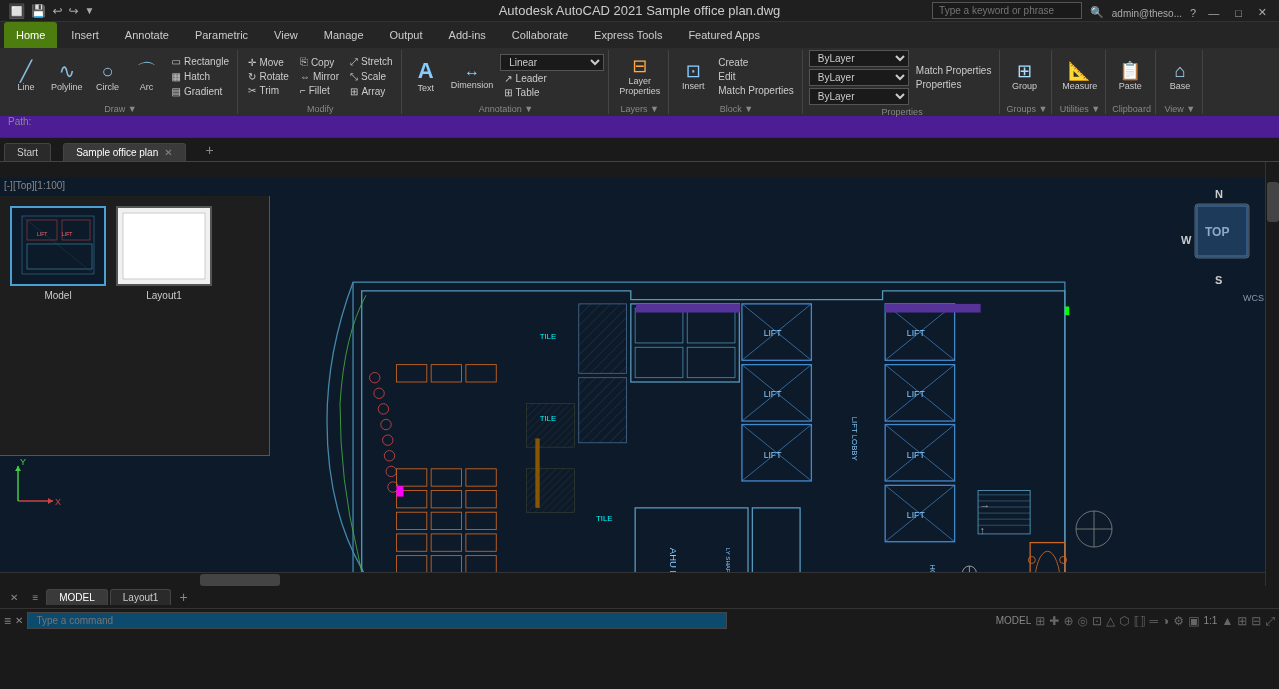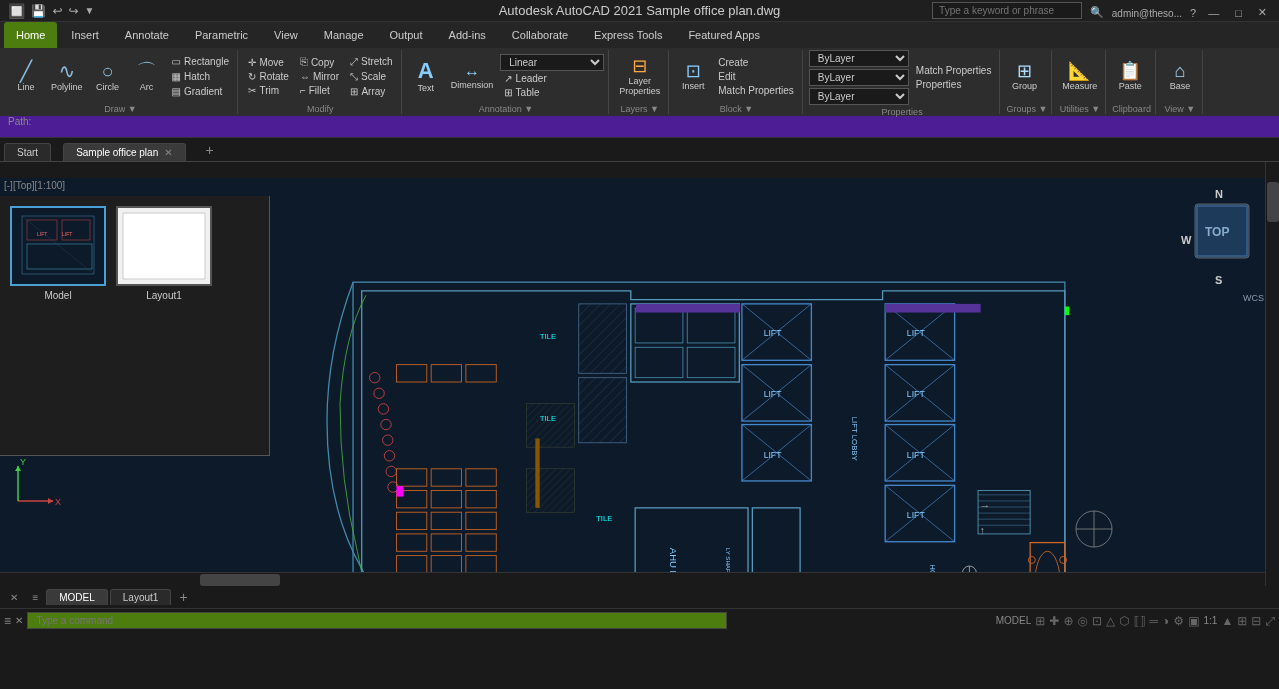--- a/index.html
+++ b/index.html
@@ -830,21 +830,21 @@
     <div style="padding:2px 6px;font-size:10px;color:#888;cursor:pointer;">✕</div>
     <div style="padding:2px 6px;font-size:10px;color:#888;cursor:pointer;">≡</div>
     <div class="bottom-tab active">MODEL</div>
     <div class="bottom-tab">Layout1</div>
     <div class="bottom-tab-add">+</div>
   </div>
 
   <div id="status-bar" style="position:absolute;bottom:0;left:0;right:0;height:24px;background:#1a1a1a;display:flex;align-items:center;padding:0 4px;gap:4px;border-top:1px solid #333;">
     <span style="font-size:12px;cursor:pointer;color:#888;">≡</span>
     <span style="font-size:10px;cursor:pointer;color:#888;">✕</span>
-    <input type="text" style="background: #4d7c0f; border: 1px solid rgb(68, 68, 68); color: rgb(204, 204, 204); padding: 2px 8px; font-size: 10px; flex: 1 1 0%; max-width: 700px;" placeholder="Type a command">
+    <input type="text" style="background: #0c4a6e; border: 1px solid rgb(68, 68, 68); color: rgb(204, 204, 204); padding: 2px 8px; font-size: 10px; flex: 1 1 0%; max-width: 700px;" placeholder="Type a command">
     <div style="display:flex;align-items:center;gap:4px;margin-left:auto;">
       <span style="font-size:10px;color:#888;">MODEL</span>
       <span style="font-size:12px;cursor:pointer;color:#666;" title="Grid">⊞</span>
       <span style="font-size:12px;cursor:pointer;color:#666;" title="Snap">✚</span>
       <span style="font-size:12px;cursor:pointer;color:#666;" title="Ortho">⊕</span>
       <span style="font-size:12px;cursor:pointer;color:#666;" title="Polar">◎</span>
       <span style="font-size:12px;cursor:pointer;color:#666;" title="Object Snap">⊡</span>
       <span style="font-size:12px;cursor:pointer;color:#666;">△</span>
       <span style="font-size:12px;cursor:pointer;color:#666;">⬡</span>
       <span style="font-size:12px;cursor:pointer;color:#666;">⟦⟧</span>

